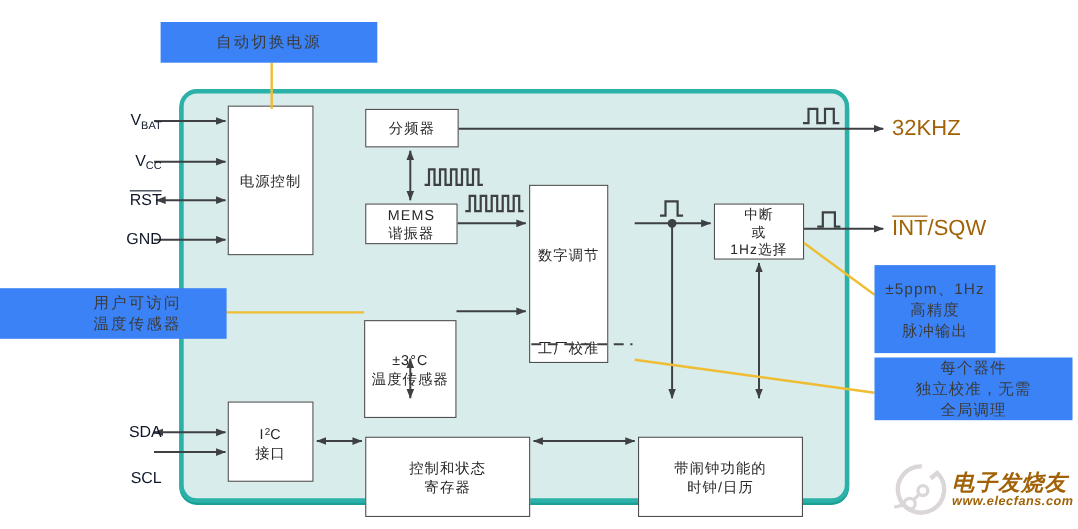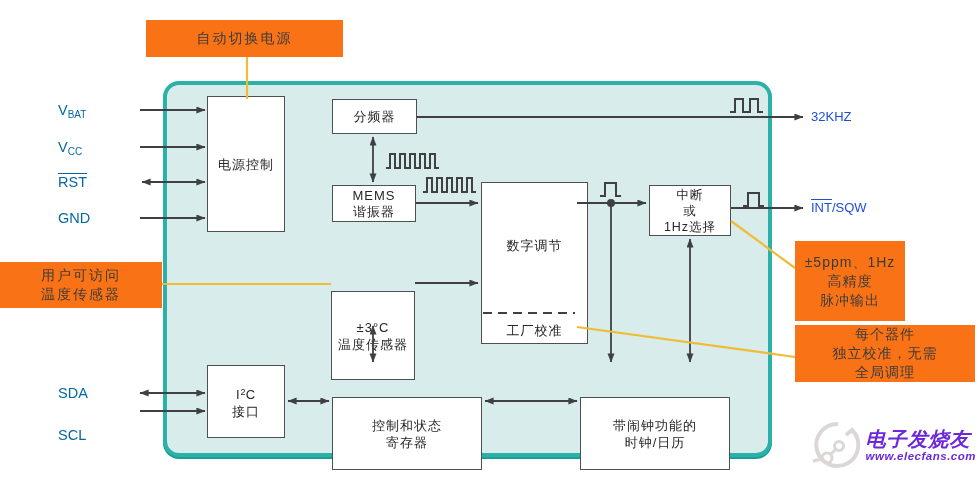--- a/index.html
+++ b/index.html
@@ -14,50 +14,50 @@
   }
   .blk{
     position:absolute;background:#ffffff;border:1.6px solid #4e4f51;box-sizing:border-box;
     display:flex;flex-direction:column;align-items:center;justify-content:center;
     font-size:13px;letter-spacing:1px;text-align:center;line-height:17px;z-index:2;
   }
   .blk .ln{white-space:nowrap;}
   .blk-power{left:207px;top:96px;width:78px;height:136px;}
   .blk-div{left:332px;top:99px;width:85px;height:35px;}
   .blk-mems{left:332px;top:185px;width:84px;height:37px;line-height:16px;}
-  .blk-da{left:481px;top:182px;width:107px;height:162px;justify-content:flex-start;}
+  .blk-da{left:481px;top:168px;width:72px;height:162px;justify-content:flex-start;}
   .blk-da .da-label{position:absolute;top:54px;left:0;width:100%;}
   .blk-da .fc-label{position:absolute;top:139px;left:0;width:100%;}
   .blk-temp{left:331px;top:243px;width:84px;height:89px;margin-top:48px;}
   .blk-int{left:649px;top:185px;width:82px;height:51px;font-size:12.5px;line-height:16px;}
   .blk-i2c{left:207px;top:365px;width:78px;height:73px;}
   .blk-ctrl{left:332px;top:365px;width:150px;height:73px;margin-top:32px;}
   .blk-clock{left:580px;top:365px;width:150px;height:73px;margin-top:32px;}
   sup.i2{font-size:9px;vertical-align:4px;letter-spacing:0;}
   .callout{
-    position:absolute;background:#f97316;z-index:4;color:#3b3b3b;
+    position:absolute;background:#3b82f6;z-index:4;color:#3b3b3b;
     display:flex;flex-direction:column;align-items:center;justify-content:center;
     font-size:14px;letter-spacing:2px;line-height:19px;text-align:center;
   }
   .co-auto{left:146px;top:20px;width:197px;height:37px;}
-  .co-user{left:0px;top:262px;width:162px;height:46px;}
+  .co-user{left:0px;top:262px;width:162px;height:46px;padding-left:44px;}
   .co-ppm{left:795px;top:241px;width:110px;height:80px;letter-spacing:1px;}
   .co-dev{left:795px;top:325px;width:180px;height:57px;letter-spacing:1px;}
   .pin{
-    position:absolute;left:58px;width:78px;height:20px;z-index:3;
-    font-size:14.5px;color:#0369a1;line-height:20px;white-space:nowrap;
+    position:absolute;left:69px;width:78px;height:20px;z-index:3;
+    font-size:14.5px;color:#0f172a;text-align:right;line-height:20px;white-space:nowrap;
   }
   .pin .sub{font-size:10px;vertical-align:-3px;letter-spacing:0;}
   .ovl{text-decoration:overline;text-decoration-thickness:1.4px;}
   .outlab{
-    position:absolute;height:20px;z-index:3;font-size:13px;color:#1d4ed8;
+    position:absolute;height:20px;z-index:3;font-size:20px;color:#a16207;
     line-height:20px;white-space:nowrap;text-align:left;
   }
   .overlay{position:absolute;left:0;top:0;z-index:3;pointer-events:none;}
-  .wm{position:absolute;right:4px;bottom:8px;z-index:1;display:flex;align-items:center;color:#6d28d9;justify-content:flex-end;}
+  .wm{position:absolute;right:4px;bottom:8px;z-index:1;display:flex;align-items:center;color:#a16207;justify-content:flex-end;}
   .wm-text{font-style:italic;font-weight:bold;margin-left:4px;}
   .wm-title{font-size:20px;letter-spacing:1px;line-height:22px;}
   .wm-url{font-size:11.5px;letter-spacing:0.5px;line-height:13px;}
 </style>
 </head>
 <body>
 
 <div class="canvas">
 
   <div class="chip"></div>

